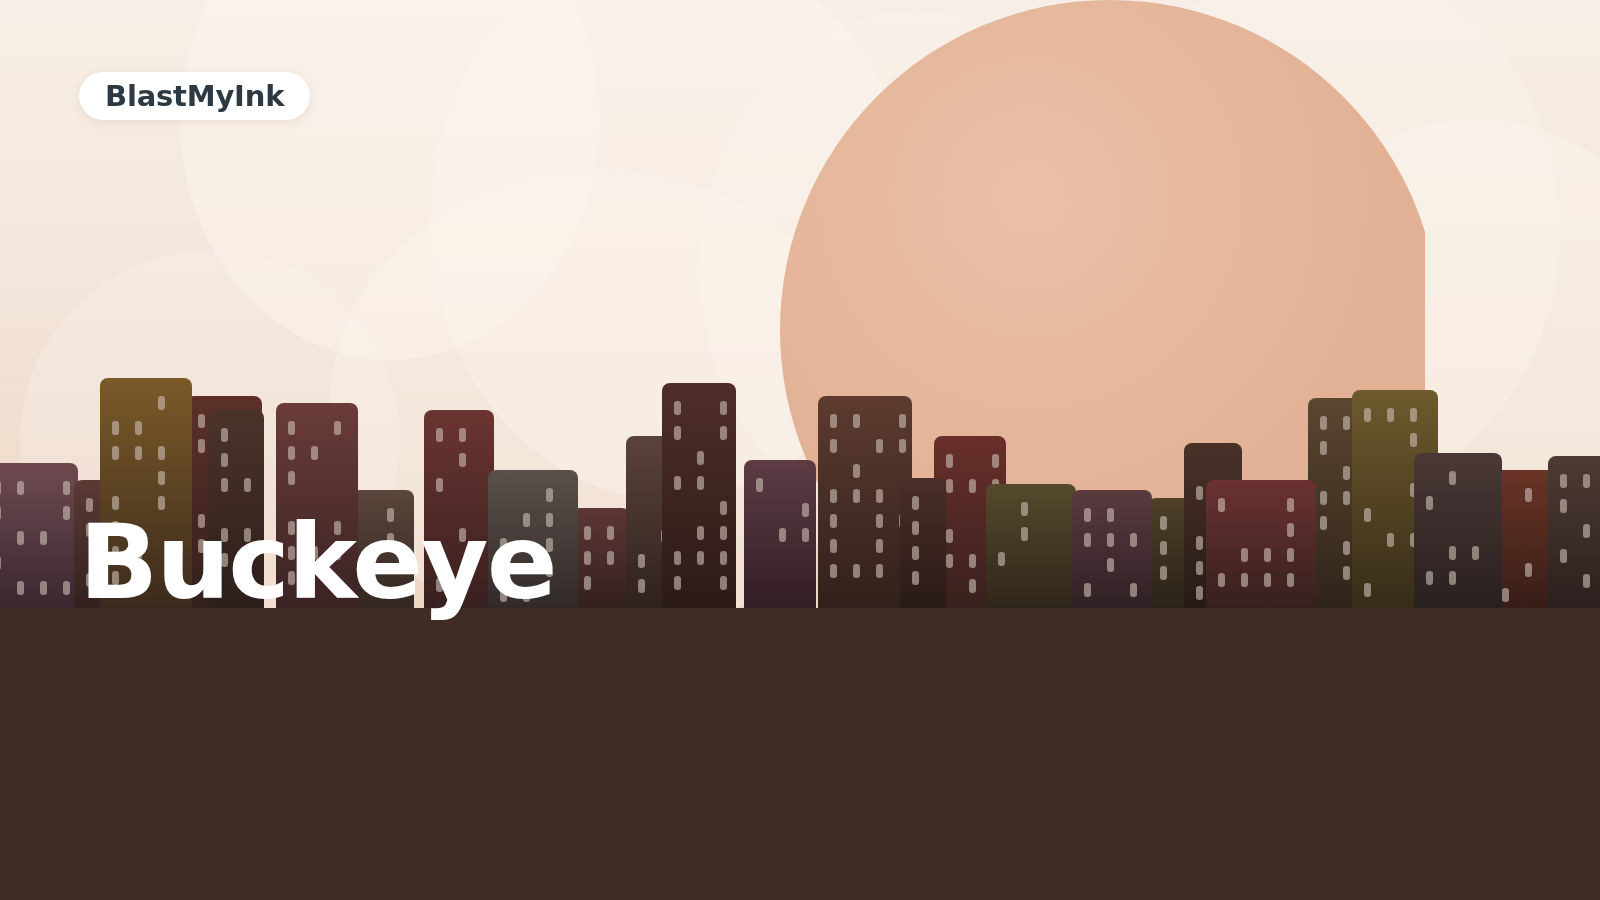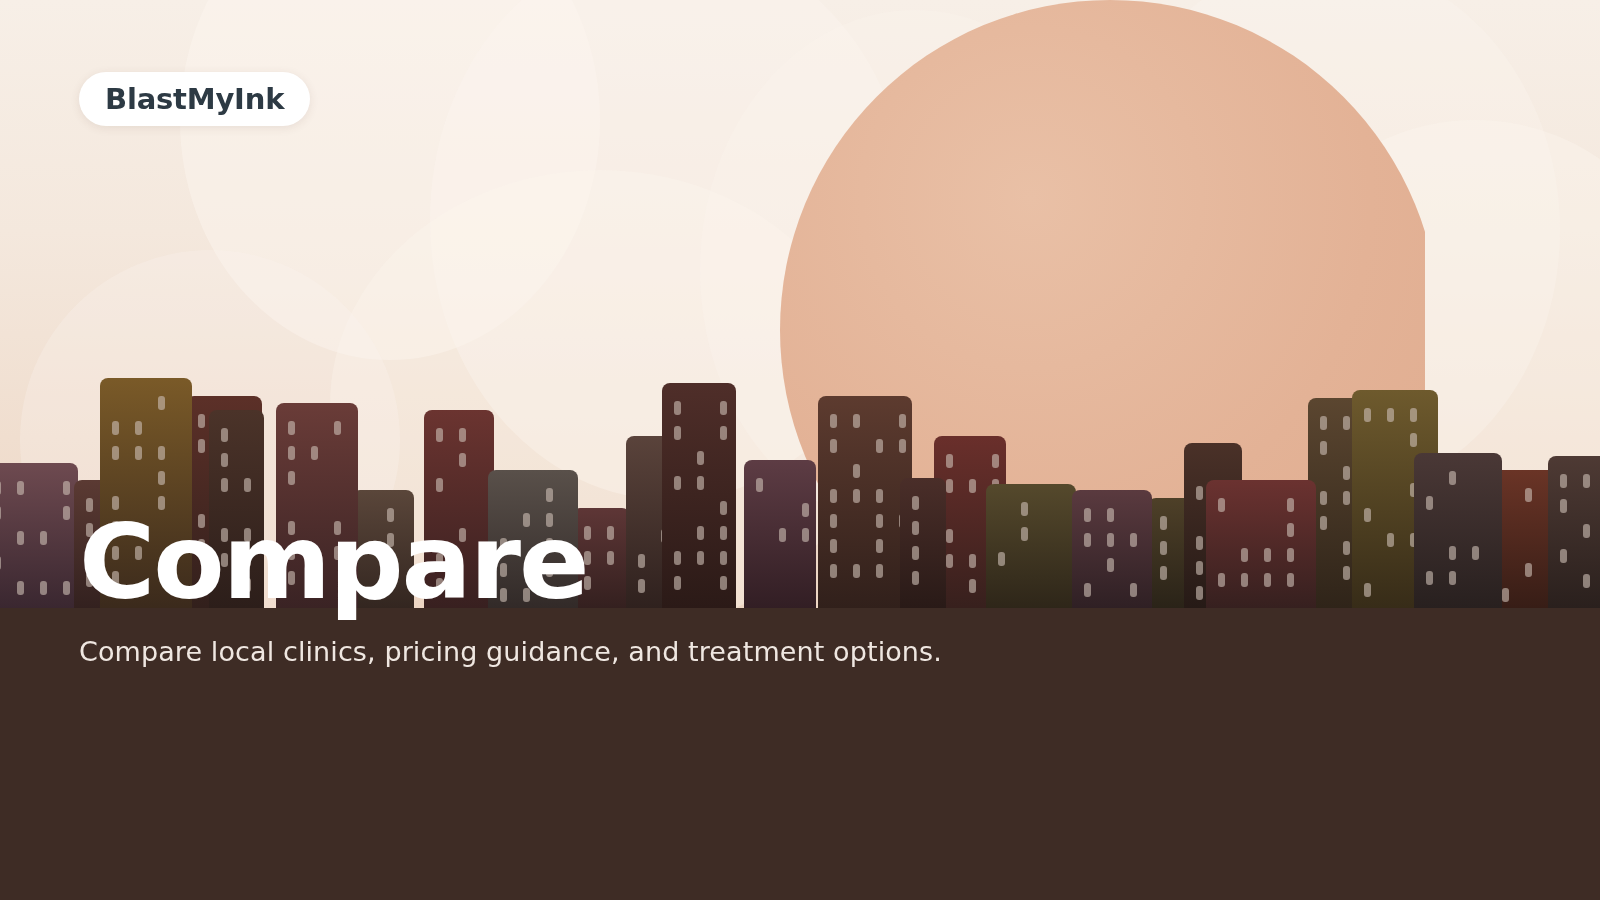--- a/index.html
+++ b/index.html
@@ -67,21 +67,21 @@
     background:#FFFFFF;
     border-radius:999px;
     color:#2D3A44;
     font-weight:bold;
     display:flex; align-items:center; justify-content:center;
     white-space:nowrap;
     box-shadow:0 2px 10px rgba(90,60,45,.10);
   }
   #brand-pill {
     left:79px; top:72px;
-    height:54px; padding:0 26px;
+    height:48px; padding:0 26px;
     font-size:29px;
     letter-spacing:-.2px;
   }
   #guide-pill {
     left:1157px; top:90px;
     height:58px; padding:0 32px;
     font-size:29px;
     letter-spacing:-.2px;
   }
   
@@ -400,17 +400,16 @@
     </div>
 
   <div id="ground"></div>
 
   <div class="pill" id="brand-pill">
     <span>BlastMyInk</span>
   </div>
 
 
   <div id="hero-text">
-    <h1 id="city-title">Compare</h1>
-    <p id="tagline">Compare local clinics, pricing guidance, and treatment options.</p>
+    <h1 id="city-title">Buckeye</h1>
   </div>
 
 </div>
 
 </body></html>

